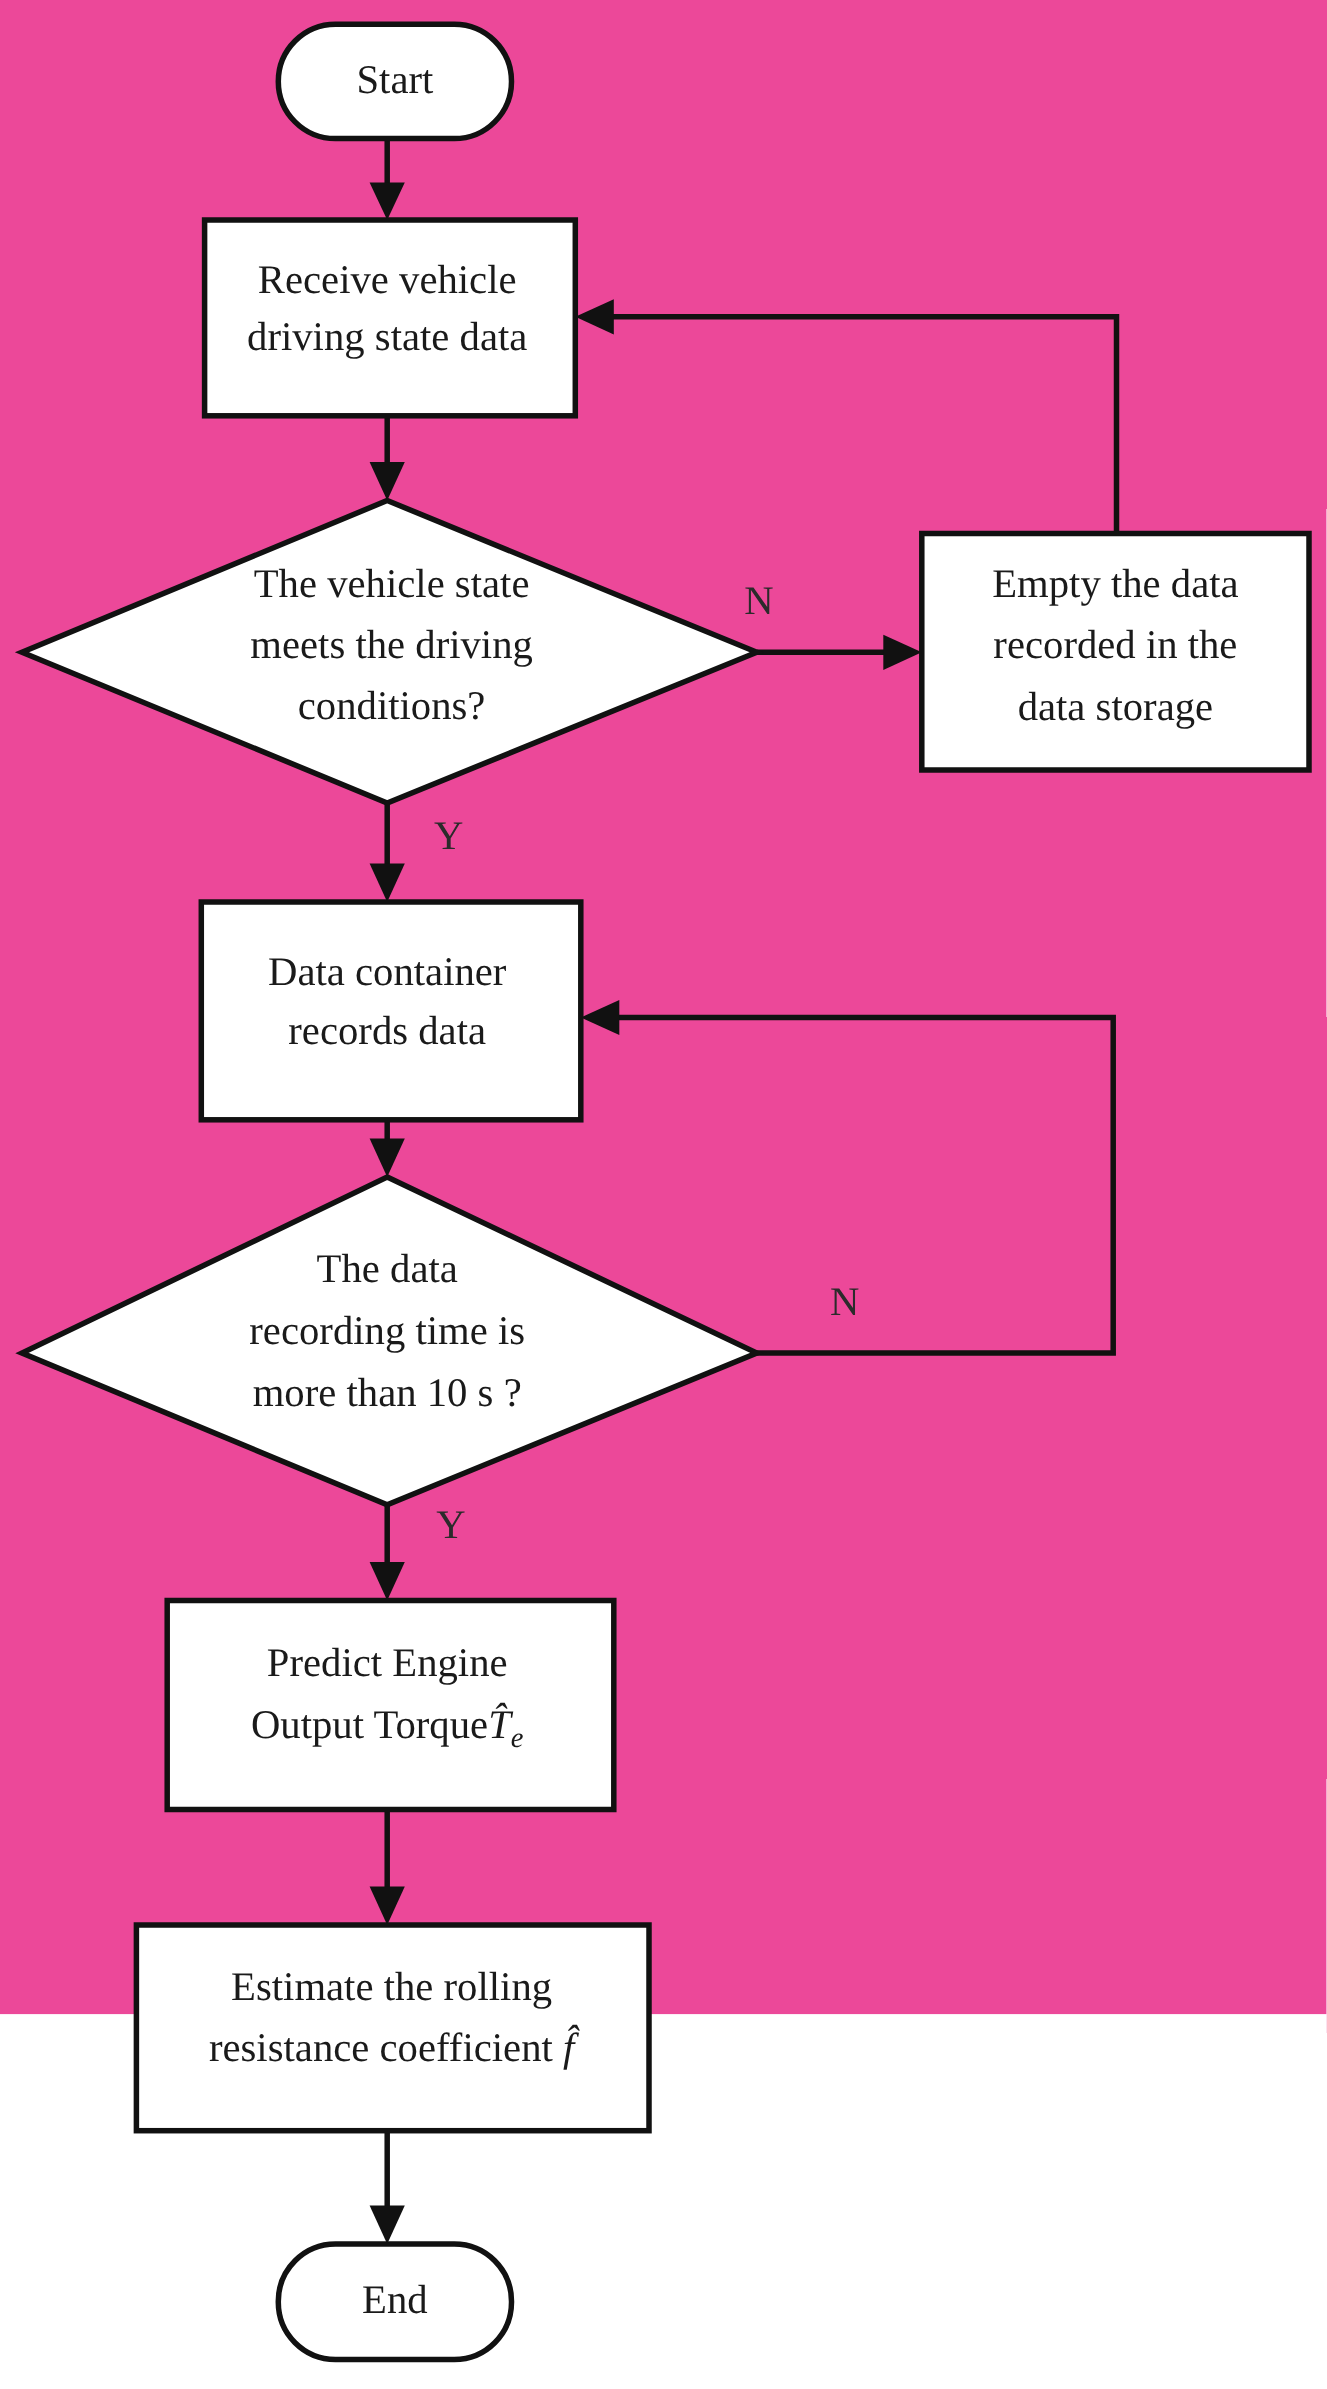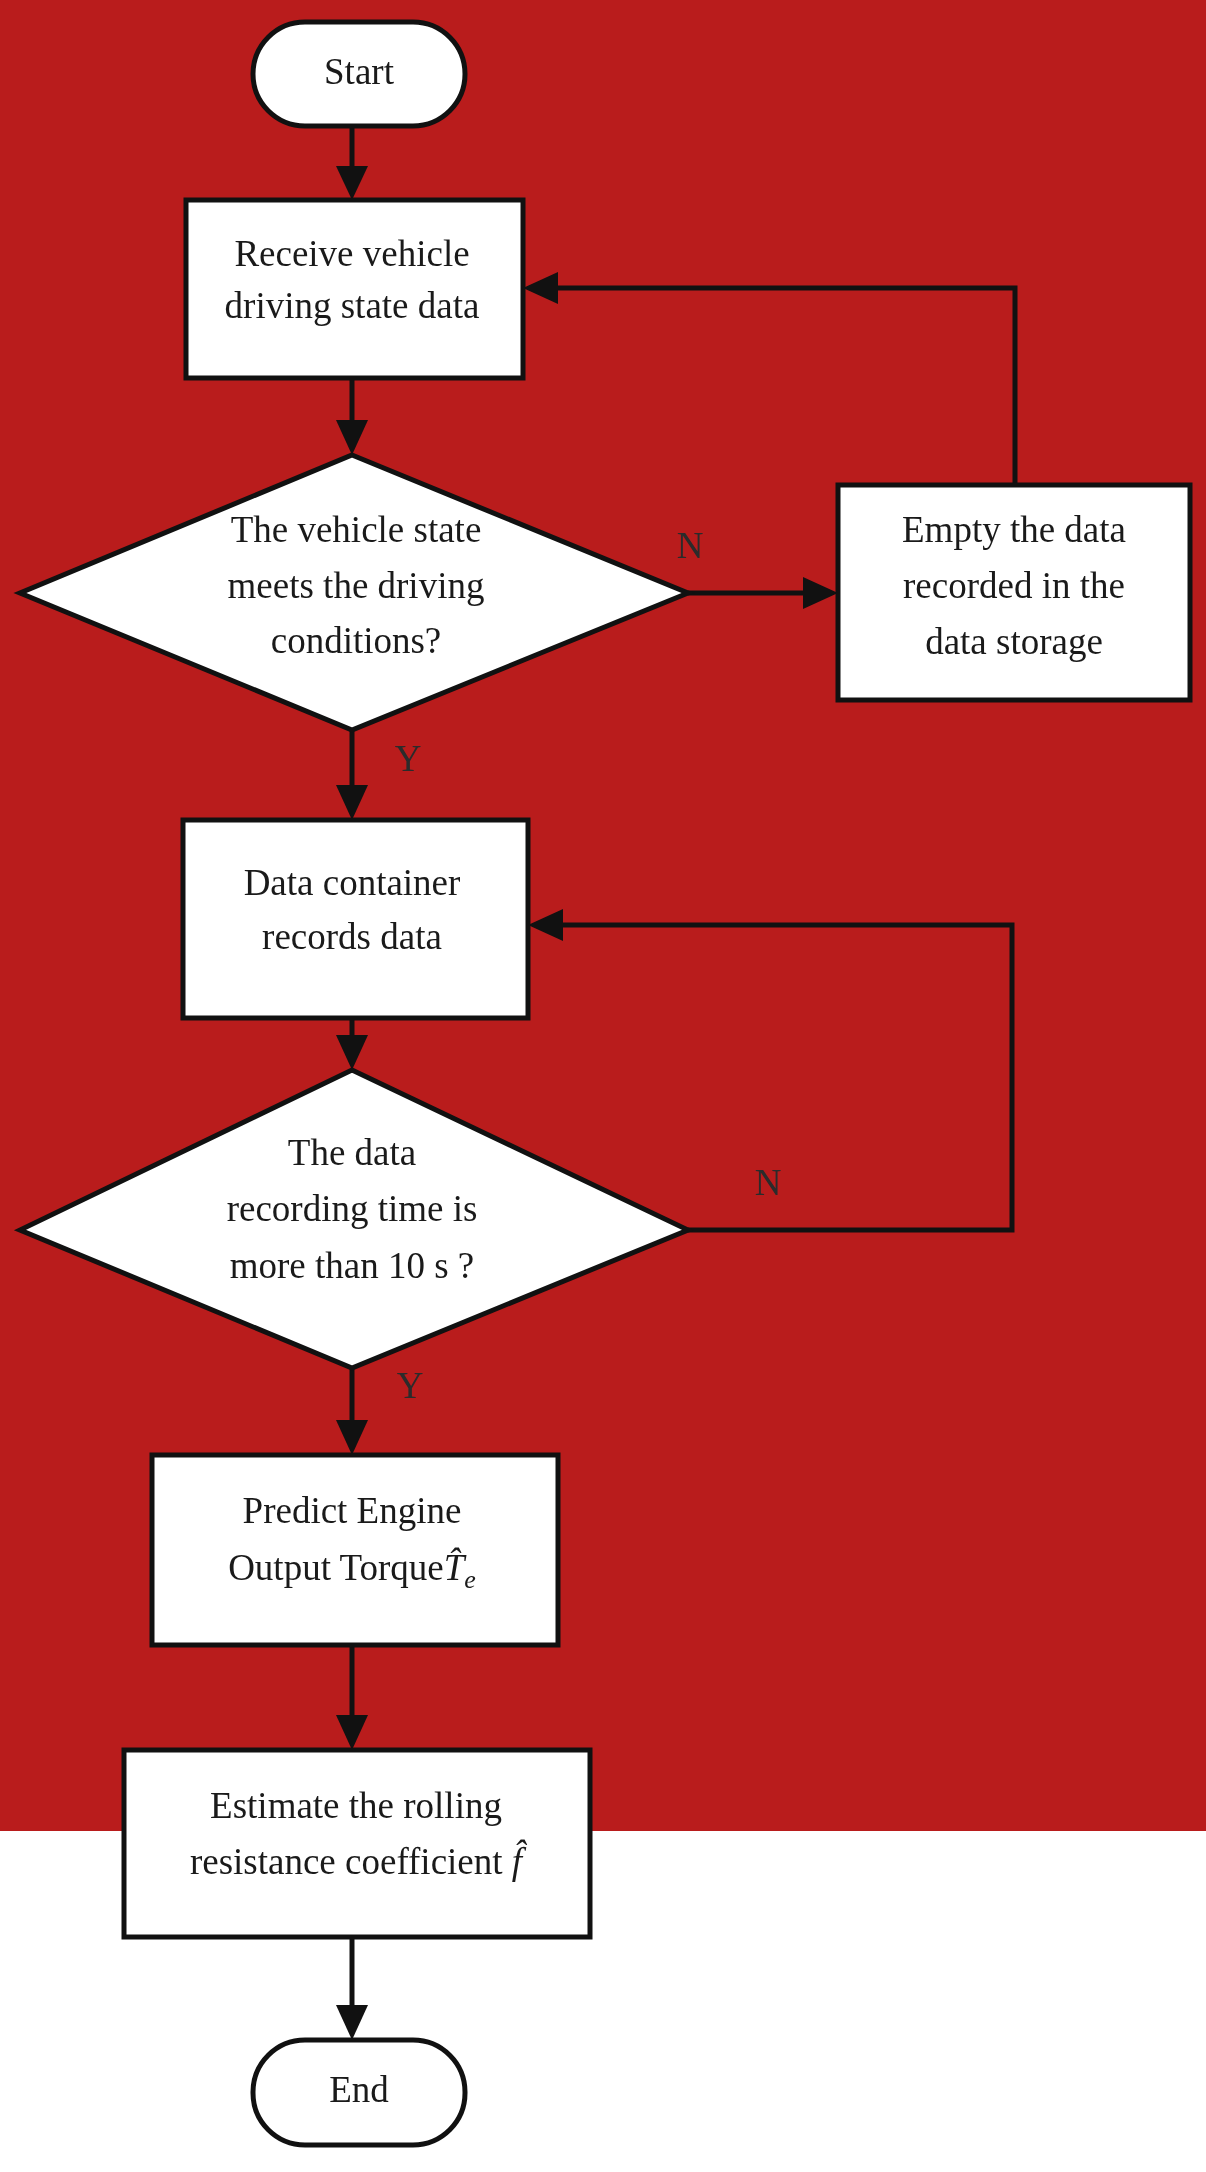--- a/index.html
+++ b/index.html
@@ -10,21 +10,21 @@
   body {
     width: 1206px;
     height: 2172px;
     font-family: "Liberation Serif", "DejaVu Serif", serif;
     overflow: hidden;
   }
   #flowchart-root {
     position: relative;
     width: 1206px;
     height: 1831px;
-    background: #b91c1c;
+    background: #ec4899;
   }
   svg.chart-canvas {
     display: block;
     width: 1206px;
     height: 2172px;
   }
   .node-shape {
     fill: #ffffff;
     stroke: #111111;
     stroke-width: 5;

